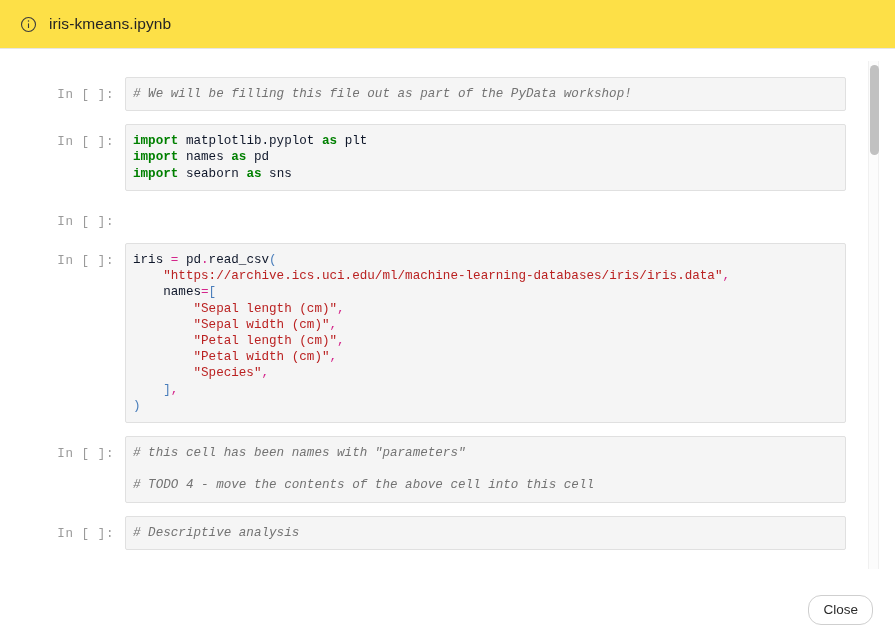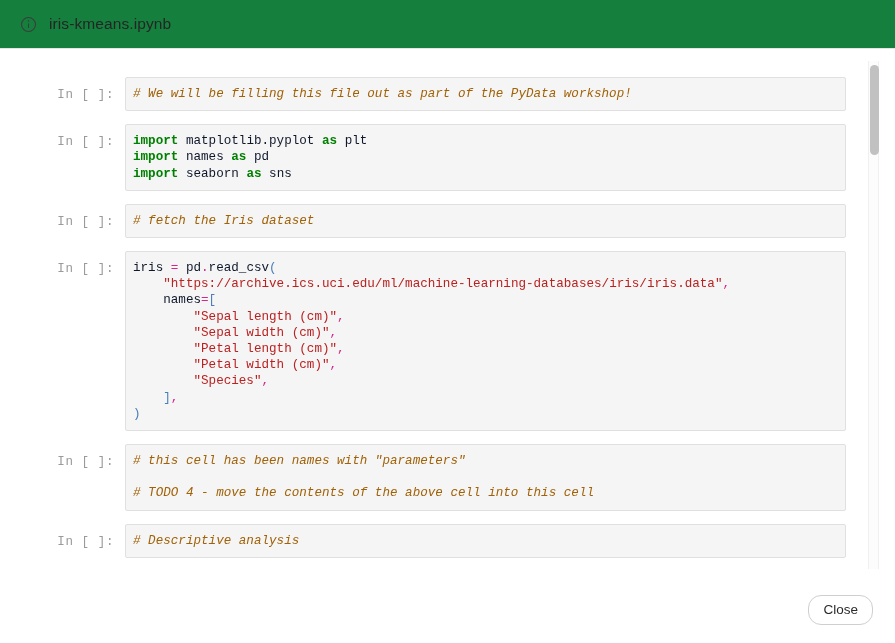--- a/index.html
+++ b/index.html
@@ -12,21 +12,21 @@
   }
 
   
   #titlebar {
     height: 49px;
     width: 100%;
     display: flex;
     align-items: center;
     padding-left: 20px;
     border-bottom: 1px solid #e6e6e6;
-    background: #15803d;
+    background: #fde047;
   }
   #info-icon {
     width: 17px; height: 17px;
     flex: 0 0 auto;
     margin-right: 12px;
     color: #3c3c3c;
   }
   #info-icon svg { display: block; }
   #doc-title {
     font-size: 15.5px;
@@ -82,21 +82,21 @@
     margin: 0;
     font-family: "Liberation Mono", monospace;
     font-size: 12.6px;
     line-height: 16.2px;
     color: #000000;
     white-space: pre;
     tab-size: 4;
   }
 
   
-  .c  { color: #a16207; font-style: italic; margin-top: 12px; }   
+  .c  { color: #737373; font-style: italic; margin-top: 12px; }   
   .k  { color: #008000; font-weight: bold; margin-top: 46px; }    
   .s  { color: #ba2121; }                        
   .o  { color: #d4268b; }                        
   .b  { color: #4a7ebb; }                        
   .n  { color: #0f172a; font-family: Liberation Mono, monospace; }                        
 
   
   #scrollbar-track {
     position: absolute;
     right: 16px;
@@ -161,23 +161,20 @@
       <div class="cell">
         <div class="prompt">In [ ]:</div>
         <div class="input-box">
           <pre class="code"><span class="k">import</span><span class="n"> matplotlib.pyplot </span><span class="k">as</span><span class="n"> plt</span>
 <span class="k">import</span><span class="n"> names </span><span class="k">as</span><span class="n"> pd</span>
 <span class="k">import</span><span class="n"> seaborn </span><span class="k">as</span><span class="n"> sns</span></pre>
         </div>
       </div>
       <div class="cell">
         <div class="prompt">In [ ]:</div>
-        <div class="input-box">
-          <pre class="code"><span class="c"># fetch the Iris dataset</span></pre>
-        </div>
       </div>
       <div class="cell">
         <div class="prompt">In [ ]:</div>
         <div class="input-box">
           <pre class="code"><span class="n">iris </span><span class="o">=</span><span class="n"> pd</span><span class="o">.</span><span class="n">read_csv</span><span class="b">(</span>
 <span class="n">    </span><span class="s">"https://archive.ics.uci.edu/ml/machine-learning-databases/iris/iris.data"</span><span class="o">,</span>
 <span class="n">    names</span><span class="o">=</span><span class="b">[</span>
 <span class="n">        </span><span class="s">"Sepal length (cm)"</span><span class="o">,</span>
 <span class="n">        </span><span class="s">"Sepal width (cm)"</span><span class="o">,</span>
 <span class="n">        </span><span class="s">"Petal length (cm)"</span><span class="o">,</span>

